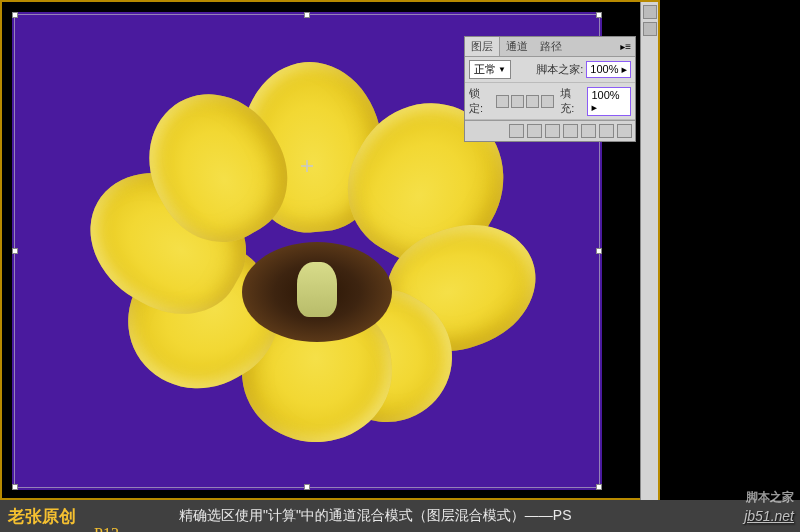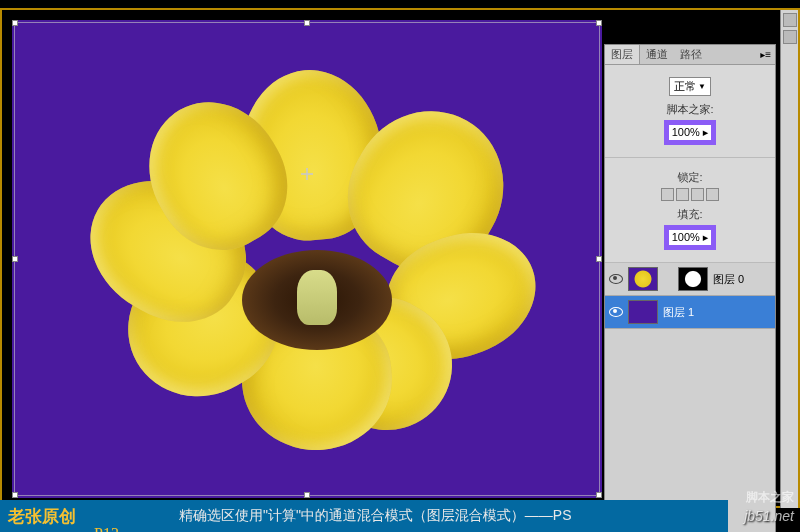--- a/index.html
+++ b/index.html
@@ -1,17 +1,17 @@
 <!DOCTYPE html>
 <html><head>
 <meta charset="utf-8">
 <style>
 * { margin: 0; padding: 0; box-sizing: border-box; }
 body { width: 800px; height: 532px; background: #000; font-family: "Microsoft YaHei", sans-serif; position: relative; overflow: hidden; }
-.frame { position: absolute; top: 8px; left: 0; width: 800px; height: 500px; border: 2px solid #b88a00; background: #000; }
+.frame { position: absolute; top: 0; left: 0; width: 660px; height: 500px; border: 2px solid #b88a00; background: #000; }
 .canvas-area { position: absolute; top: 10px; left: 10px; width: 590px; height: 478px; background: #4a1a9e; }
 .selection { position: absolute; top: 2px; left: 2px; right: 2px; bottom: 2px; border: 1px solid rgba(200,200,200,0.6); }
 .handle { position: absolute; width: 6px; height: 6px; background: #fff; border: 1px solid #888; }
 .h-tl { top: -3px; left: -3px; } .h-tr { top: -3px; right: -3px; }
 .h-bl { bottom: -3px; left: -3px; } .h-br { bottom: -3px; right: -3px; }
 .h-tm { top: -3px; left: 50%; margin-left: -3px; } .h-bm { bottom: -3px; left: 50%; margin-left: -3px; }
 .h-ml { top: 50%; left: -3px; margin-top: -3px; } .h-mr { top: 50%; right: -3px; margin-top: -3px; }
 .center-cross { position: absolute; top: 32%; left: 50%; width: 12px; height: 12px; margin: -6px 0 0 -6px; }
 .center-cross::before, .center-cross::after { content: ""; position: absolute; background: rgba(200,200,200,0.8); }
 .center-cross::before { left: 5px; top: 0; width: 2px; height: 12px; }
@@ -30,50 +30,50 @@
 .stamen { position: absolute; top: 200px; left: 195px; width: 40px; height: 55px; background: linear-gradient(#d8dc8a, #b8bc6a); border-radius: 40% 40% 30% 30%; }
 
 .right-bar { position: absolute; top: 0; right: 0; width: 18px; height: 498px; background: #d4d4d4; border-left: 1px solid #888; }
 .ricon { width: 14px; height: 14px; margin: 3px auto; background: #bbb; border: 1px solid #888; }
 
 .layers-panel { position: absolute; top: 34px; right: 22px; width: 172px; background: #d9d9d9; border: 1px solid #888; font-size: 11px; }
 .panel-tabs { display: flex; background: #c8c8c8; border-bottom: 1px solid #999; height: 20px; align-items: center; }
 .tab { padding: 2px 6px; color: #444; cursor: pointer; font-size: 11px; }
 .tab.active { background: #d9d9d9; border-right: 1px solid #999; }
 .tab-menu { margin-left: auto; padding: 2px 4px; font-size: 10px; }
-.panel-row { display: flex; align-items: center; padding: 12px 4px; border-bottom: 1px solid #bbb; gap: 3px; flex-direction: column; }
+.panel-row { display: flex; align-items: center; padding: 3px 4px; border-bottom: 1px solid #bbb; gap: 3px; }
 .dropdown { background: #fff; border: 1px solid #888; padding: 1px 4px; font-size: 11px; display: flex; align-items: center; gap: 2px; }
 .dropdown .arrow { font-size: 8px; }
 .label { color: #333; font-size: 11px; }
-.pct-input { background: #fff; border: 5px solid #8b5cf6; padding: 1px 3px; font-size: 11px; }
+.pct-input { background: #fff; border: 1px solid #8b5cf6; padding: 1px 3px; font-size: 11px; }
 .lock-icons { display: flex; gap: 2px; }
 .lock-ic { width: 13px; height: 13px; border: 1px solid #888; background: #ccc; }
 .layer-list { background: #d0d0d0; }
 .layer-row { display: flex; align-items: center; padding: 4px; gap: 5px; border-bottom: 1px solid #aaa; }
 .layer-row.selected { background: #3a7fd6; color: #fff; }
 .eye { width: 14px; height: 12px; position: relative; }
 .eye::before { content: ""; position: absolute; width: 12px; height: 8px; border: 1px solid #444; border-radius: 50%; top: 1px; }
 .eye::after { content: ""; position: absolute; width: 4px; height: 4px; background: #444; border-radius: 50%; top: 3px; left: 4px; }
 .layer-row.selected .eye::before { border-color: #fff; }
 .layer-row.selected .eye::after { background: #fff; }
 .thumb { width: 30px; height: 24px; border: 1px solid #666; background: #fff; }
 .thumb.flower-th { background: radial-gradient(circle at 50% 50%, #f2d833 0%, #e6c820 45%, #4a1a9e 50%); }
 .thumb.link-ic { width: 10px; border: none; background: none; position: relative; }
 .thumb.mask-th { background: radial-gradient(circle at 50% 50%, #fff 0%, #fff 42%, #000 48%); }
 .thumb.purple-th { background: #4a1a9e; }
 .layer-name { font-size: 11px; }
 .layer-spacer { height: 260px; background: #d0d0d0; }
 .panel-footer { display: flex; justify-content: flex-end; gap: 3px; padding: 3px; border-top: 1px solid #999; background: #d4d4d4; }
 .ft-ic { width: 15px; height: 14px; border: 1px solid #888; background: #ccc; }
 
-.bottom-bar { position: absolute; bottom: 0; left: 0; width: 728px; height: 32px; background: #0369a1; display: flex; align-items: center; color: #fff; font-size: 15px; padding: 0 8px; }
+.bottom-bar { position: absolute; bottom: 0; left: 0; width: 800px; height: 32px; background: #404040; display: flex; align-items: center; color: #fff; font-size: 15px; padding: 0 8px; }
 .credit { color: #f5c030; font-family: "KaiTi", serif; font-size: 17px; font-weight: bold; }
 .pnum { color: #f5c030; font-family: serif; font-size: 16px; margin-left: 18px; margin-top: 35px; }
 .subtitle { color: #e8e8e8; margin-left: 60px; font-size: 14px; }
-.watermark { position: absolute; right: 6px; bottom: 8px; color: rgba(255,255,255,0.7); font-size: 14px; font-family: Arial; font-style: italic; text-shadow: 1px 1px 2px #000; }
+.watermark { position: absolute; right: 6px; bottom: 8px; color: rgba(255,255,255,0.7); font-size: 14px; font-family: Arial; font-style: italic; text-shadow: 1px 1px 2px #000; text-decoration: underline; }
 .watermark-top { position: absolute; right: 6px; bottom: 26px; color: rgba(255,255,255,0.6); font-size: 12px; font-weight: bold; }
 </style>
 </head>
 <body>
 
 <div class="frame">
   <div class="canvas-area">
     <div class="flower">
       <div class="petal p1"></div>
       <div class="petal p2"></div>
@@ -125,35 +125,20 @@
       <div class="lock-icons">
         <div class="lock-ic"></div>
         <div class="lock-ic"></div>
         <div class="lock-ic"></div>
         <div class="lock-ic"></div>
       </div>
       <span style="flex:1"></span>
       <span class="label">填充:</span>
       <div class="pct-input"><span>100%</span> ▸</div>
     </div>
-    <div class="layer-list">
-      <div class="layer-row">
-        <div class="eye"></div>
-        <div class="thumb flower-th"></div>
-        <div class="thumb link-ic"></div>
-        <div class="thumb mask-th"></div>
-        <span class="layer-name">图层 0</span>
-      </div>
-      <div class="layer-row selected">
-        <div class="eye"></div>
-        <div class="thumb purple-th"></div>
-        <span class="layer-name">图层 1</span>
-      </div>
-      <div class="layer-spacer"></div>
-    </div>
     <div class="panel-footer">
       <div class="ft-ic"></div>
       <div class="ft-ic"></div>
       <div class="ft-ic"></div>
       <div class="ft-ic"></div>
       <div class="ft-ic"></div>
       <div class="ft-ic"></div>
       <div class="ft-ic"></div>
     </div>
   </div>

